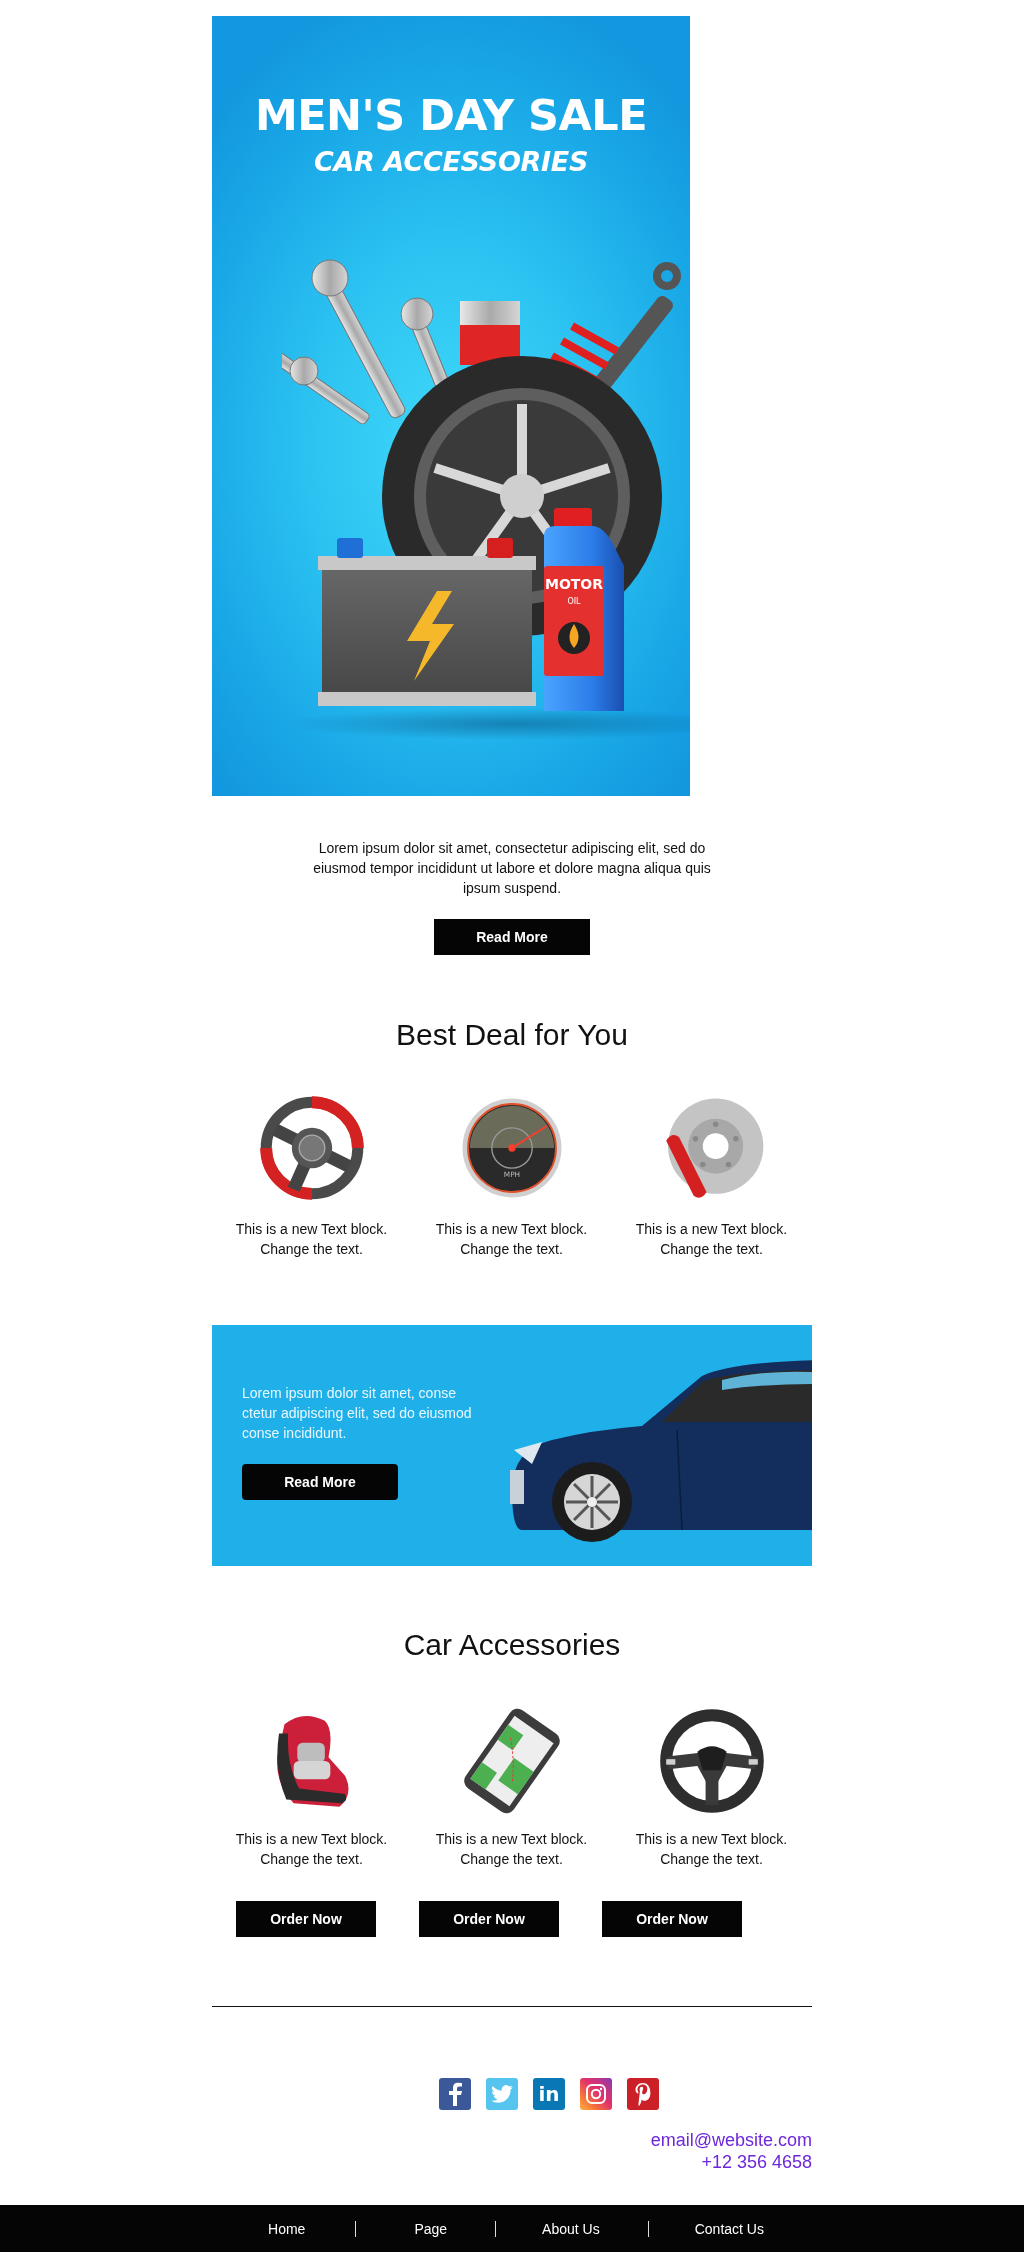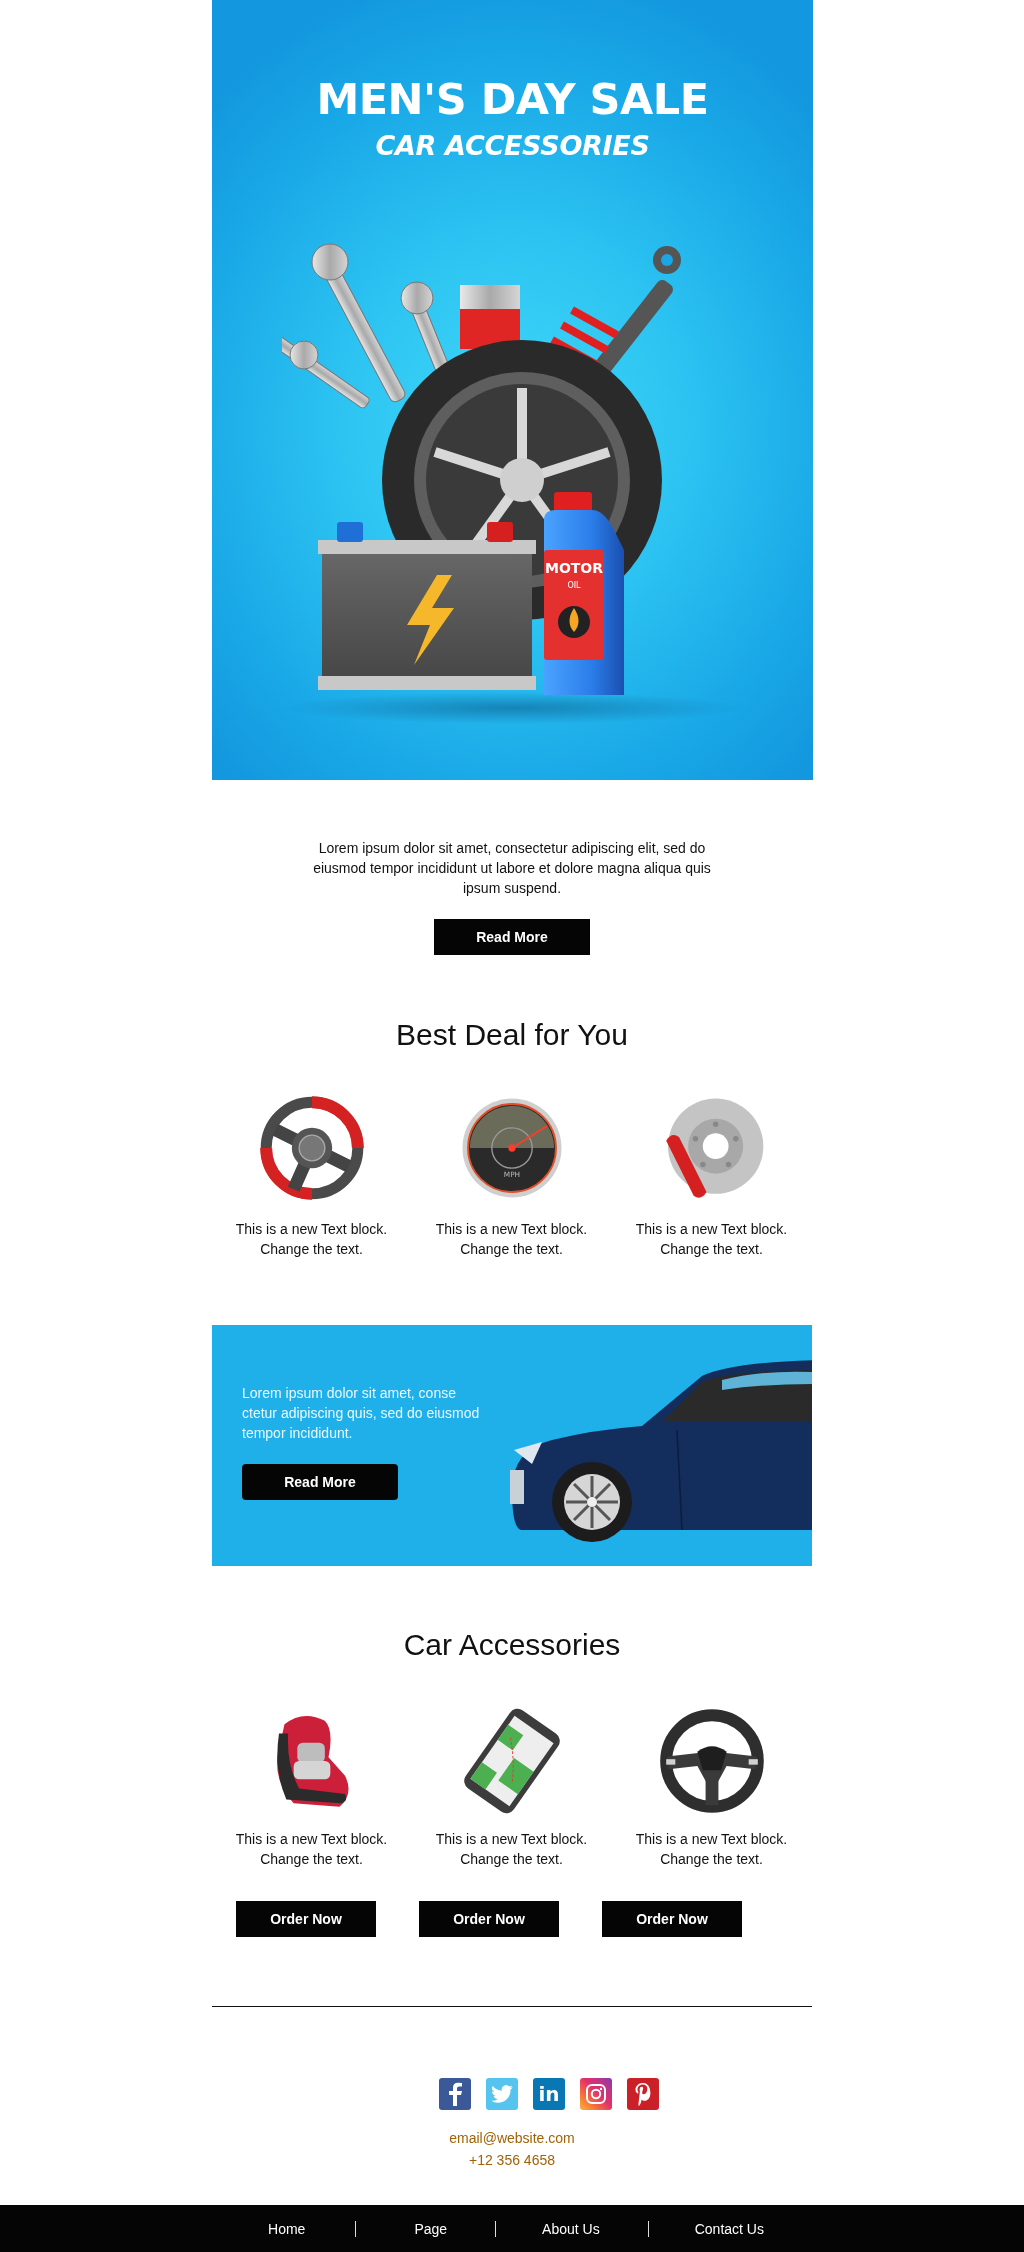--- a/index.html
+++ b/index.html
@@ -1,20 +1,20 @@
 <!DOCTYPE html>
 <html><head>
 <meta charset="utf-8">
 <style>
   * { margin: 0; padding: 0; box-sizing: border-box; }
   html, body { width: 1024px; background: #ffffff; }
   body { font-family: "Liberation Sans", "DejaVu Sans", sans-serif; color: #111; position: relative; height: 2252px; overflow: hidden; }
 
   
-  .hero { position: absolute; left: 212px; top: 0; width: 601px; height: 780px;
+  .hero { position: absolute; left: 212px; top: 16px; width: 478px; height: 780px;
     background: radial-gradient(ellipse 70% 60% at 50% 55%, #3fd8f8 0%, #2dc4f2 40%, #18a6e6 80%, #1397de 100%); overflow: hidden; }
   .hero-title { position: absolute; top: 74px; left: 0; width: 100%; text-align: center; color: #fff;
     font-family: "DejaVu Sans", sans-serif; font-weight: bold; font-size: 43px; letter-spacing: -0.5px; }
   .hero-sub { position: absolute; top: 130px; left: 0; width: 100%; text-align: center; color: #fff;
     font-family: "DejaVu Sans", sans-serif; font-weight: bold; font-style: italic; font-size: 27px; letter-spacing: -0.3px; }
   .hero-art { position: absolute; left: 70px; top: 230px; width: 460px; height: 500px; }
 
   
   .intro-text { position: absolute; left: 300px; top: 838px; width: 424px; text-align: center; font-size: 14px; line-height: 20px; color: #111; }
   .btn { position: absolute; background: #050505; color: #fff; font-weight: bold; font-size: 14px;
@@ -32,21 +32,21 @@
   .banner-text { position: absolute; left: 30px; top: 58px; width: 250px; color: #eaf8ff; font-size: 14px; line-height: 20px; }
   .btn-read2 { left: 30px; top: 139px; width: 156px; height: 36px; border-radius: 4px; }
   .banner-car { position: absolute; left: 290px; top: 25px; width: 320px; height: 200px; }
 
   .order-btn { width: 140px; height: 36px; top: 1901px; }
 
   .divider { position: absolute; left: 212px; top: 2006px; width: 600px; height: 1px; background: #111; }
 
   .socials { position: absolute; top: 2078px; left: 402px; display: flex; gap: 15px; padding-left: 37px; }
   .social { width: 32px; height: 32px; border-radius: 3px; display: flex; align-items: center; justify-content: center; cursor: pointer; }
-  .contact { position: absolute; left: 212px; width: 600px; text-align: center; font-size: 14px; color: #a16207; }
+  .contact { position: absolute; left: 212px; width: 600px; text-align: right; font-size: 18px; color: #6d28d9; }
 
   .footer { position: absolute; left: 0; top: 2205px; width: 1024px; height: 47px; background: #050505;
     display: flex; align-items: center; justify-content: center; }
   .footer-link { color: #fff; font-size: 14px; cursor: pointer; padding: 0 0; margin-left: 8px; }
   .footer-sep { width: 1px; height: 16px; background: #ddd; }
 </style>
 </head>
 <body>
 
 <section class="hero">
@@ -163,21 +163,21 @@
         <circle cx="78" cy="78" r="3"></circle>
         <circle cx="50" cy="78" r="3"></circle>
         <circle cx="42" cy="50" r="3"></circle>
       </g>
     <path d="M10 52 q6 -10 14 -4 l30 60 q-6 10 -14 4 z" fill="#d42020"></path>
   </svg>
   <p class="grid-text" style="margin-top:12px;">This is a new Text block. Change the text.</p>
 </div>
 
 <section class="banner">
-  <p class="banner-text">Lorem ipsum dolor sit amet, conse ctetur adipiscing quis, sed do eiusmod tempor incididunt.</p>
+  <p class="banner-text">Lorem ipsum dolor sit amet, conse ctetur adipiscing elit, sed do eiusmod conse incididunt.</p>
   <div class="btn btn-read2">Read More</div>
   <svg class="banner-car" viewBox="0 0 320 200">
     <path d="M10 140 q0 -40 40 -50 q40 -10 90 -14 l60 -50 q30 -14 120 -16 v170 h-300 q-10 0 -10 -40z" fill="#132e5c"></path>
     <path d="M160 72 l40 -40 q20 -10 110 -12 v52 z" fill="#2a2a2a"></path>
     <path d="M220 30 q40 -10 90 -8 v12 q-50 0 -90 6z" fill="#5fb3d6"></path>
     <path d="M12 100 l28 -8 l-10 22z" fill="#dfe8ee"></path>
     <rect x="8" y="120" width="14" height="34" fill="#c8d0d8"></rect>
     <circle cx="90" cy="152" r="40" fill="#1c1c1c"></circle>
     <circle cx="90" cy="152" r="28" fill="#d6d6d6"></circle>
     <g stroke="#555" stroke-width="3">

